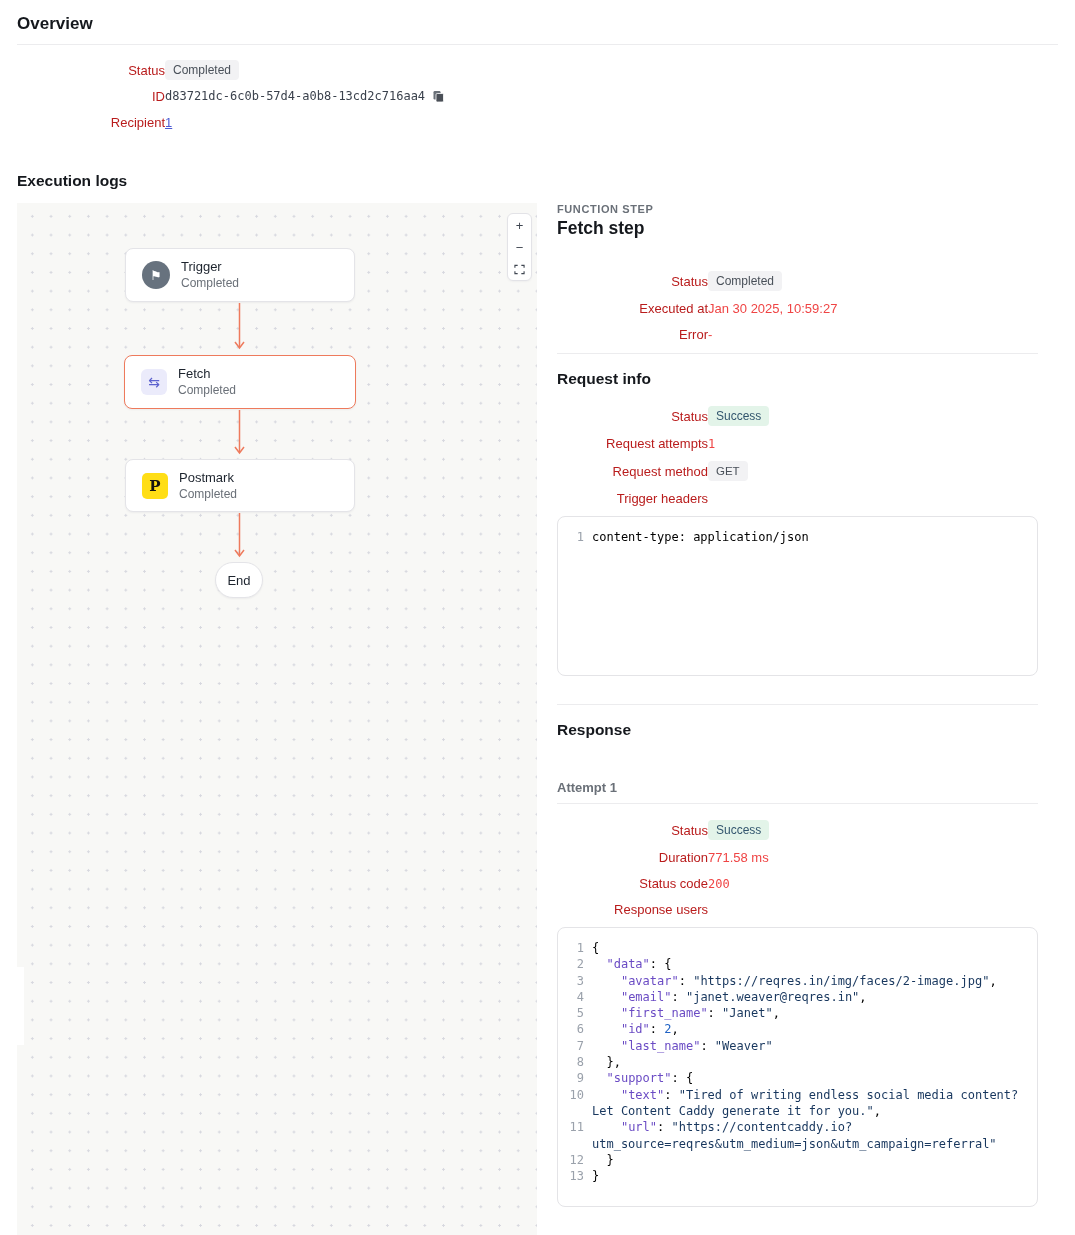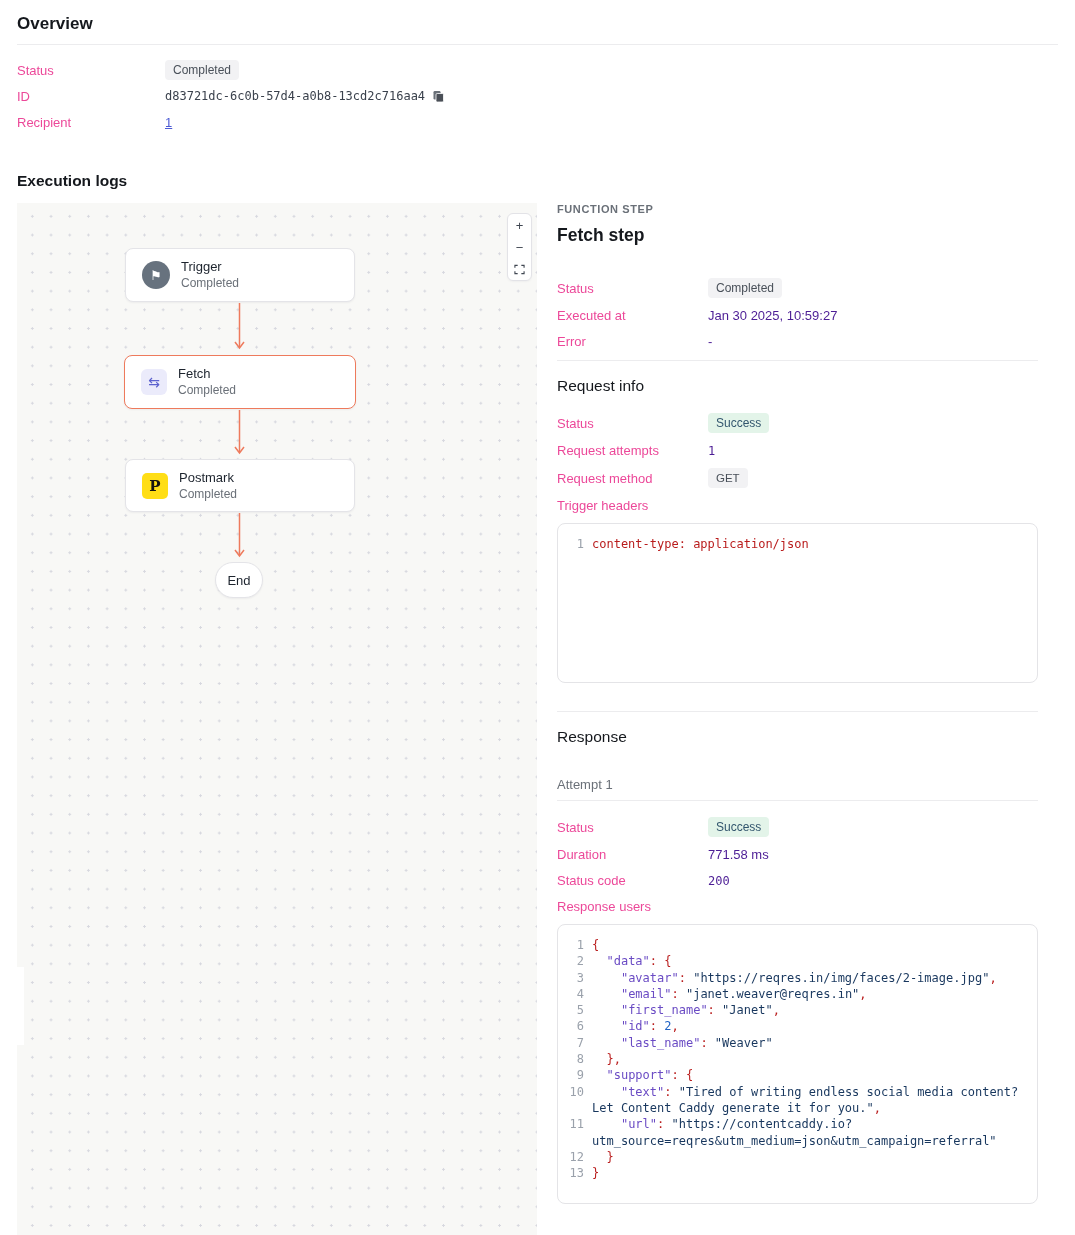--- a/index.html
+++ b/index.html
@@ -11,21 +11,21 @@
   }
   .mono { font-family:"DejaVu Sans Mono",monospace; }
 
   
   .overview { position:absolute; left:17px; top:14px; width:1041px; }
   .h-lg { font-size:17px; font-weight:700; color:#15181d; }
   .divider { height:1px; background:#ececee; }
   .overview .divider { margin-top:10px; }
   .ov-rows { margin-top:12px; }
   .ov-row { display:flex; align-items:center; height:26px; }
-  .row-label { width:148px; flex:0 0 148px; font-size:13px; color:#ec4899; }
+  .row-label { width:148px; flex:0 0 148px; font-size:13px; color:#b91c1c;text-align:right; }
   .badge {
     display:inline-block; font-size:12px; line-height:15px; padding:2.5px 8px;
     border-radius:4px; background:#f2f2f4; color:#495059;
   }
   .badge.success { background:#e3f4e9; color:#33566e; }
   .badge.method { font-size:11.5px; }
   .id-value { font-size:12px; color:#3a414c; display:flex; align-items:center; gap:7px; }
   .copy-btn { display:inline-flex; cursor:pointer; }
   a.link { font-size:13px; color:#4c5bd4; text-decoration:underline; }
 
@@ -66,44 +66,44 @@
   }
   .ctrl-btn {
     height:22px; display:flex; align-items:center; justify-content:center;
     font-size:13px; color:#3f4651; cursor:pointer;
   }
   .artifact { position:absolute; left:0; top:967px; width:24px; height:78px; background:#fff; }
 
   
   .panel { position:absolute; left:557px; top:203px; width:481px; }
   .eyebrow { font-size:11px; font-weight:700; letter-spacing:.055em; color:#6a7078; }
-  .panel-title { margin-top:9px; font-size:17.5px; font-weight:700; color:#15181d; line-height:22px; }
+  .panel-title { margin-top:2px; font-size:17.5px; font-weight:700; color:#15181d; line-height:22px; }
   .drows { margin-top:32px; }
   .drow { display:flex; align-items:center; min-height:17px; margin-bottom:9px; }
   .drow .row-label { width:151px; flex:0 0 151px; }
-  .dvalue { font-size:13px; color:#4c1d95; }
+  .dvalue { font-size:13px; color:#ef4444; }
   .dvalue.mono { font-size:12px; }
   .panel .divider { margin-top:10px; }
-  .sec-heading { margin-top:15px; font-size:15.5px; font-weight:400; color:#15181d; line-height:20px; }
+  .sec-heading { margin-top:15px; font-size:15.5px; font-weight:700; color:#15181d; line-height:20px; }
   .req-rows { margin-top:17px; }
-  .attempt-label { margin-top:30px; font-size:13px; color:#6a7078; line-height:16px; }
+  .attempt-label { margin-top:40px; font-size:13px; color:#6a7078; line-height:16px;font-weight:bold; }
   .divider.after-attempt { margin-top:7px; }
   .resp-rows { margin-top:16px; }
 
   .code {
     border:1px solid #e4e4e7; border-radius:8px; background:#fff;
     padding:12px 12px 12px 0;
     font-family:"DejaVu Sans Mono",monospace; font-size:12px; line-height:16.3px; color:#303742;
   }
   .code.headers { height:160px; }
   .code.body { height:280px; }
   .cline { display:flex; }
   .lnum { flex:0 0 34px; text-align:right; padding-right:8px; color:#9aa1ab; }
   .lcontent { flex:1; white-space:pre-wrap; word-break:break-word; }
-  .t-p { color:#b91c1c; }
+  .t-p { color:#000000; }
   .t-k { color:#6a4bc4; }
   .t-s { color:#18375e; }
   .t-n { color:#1f62c4; }
 </style>
 </head>
 <body>
 
 <div class="page">
 
   <section class="overview">

